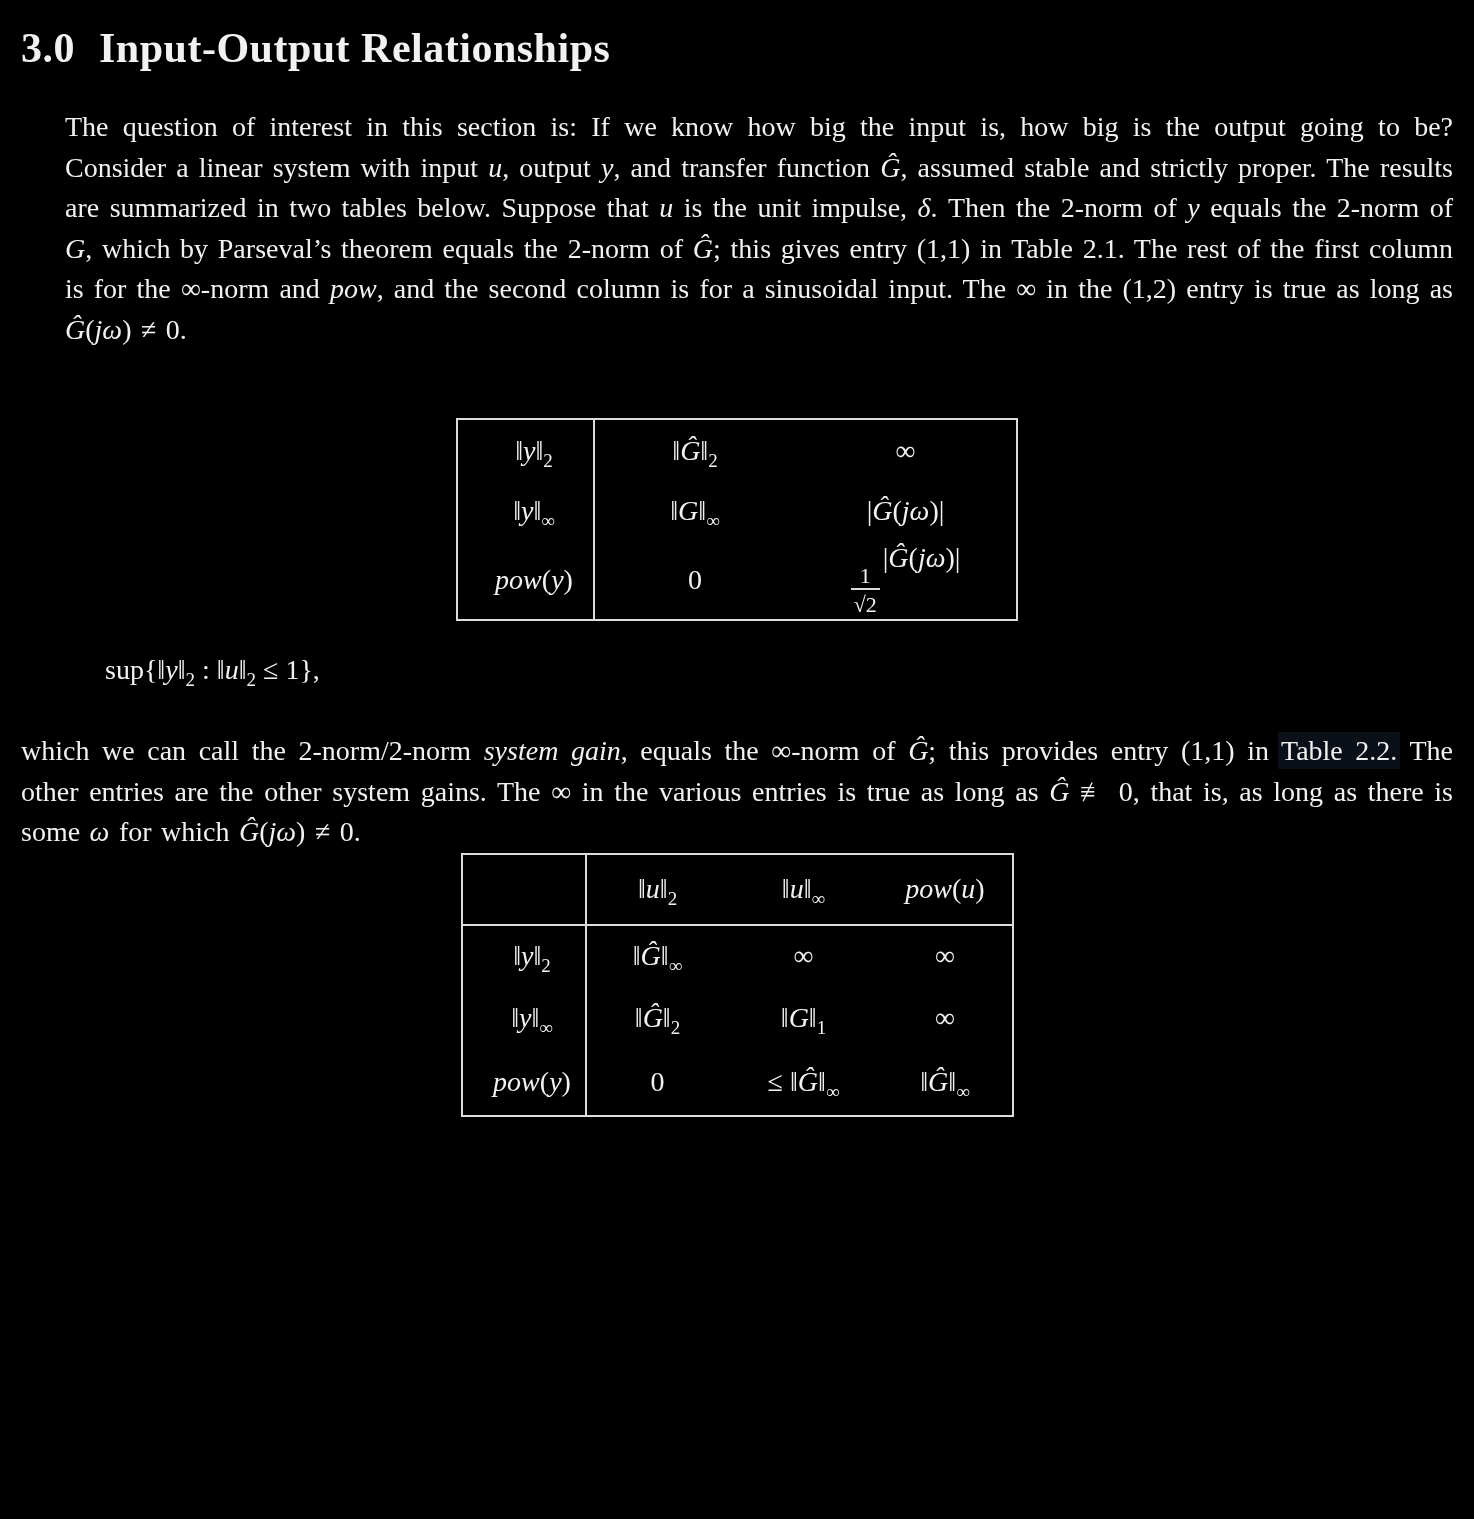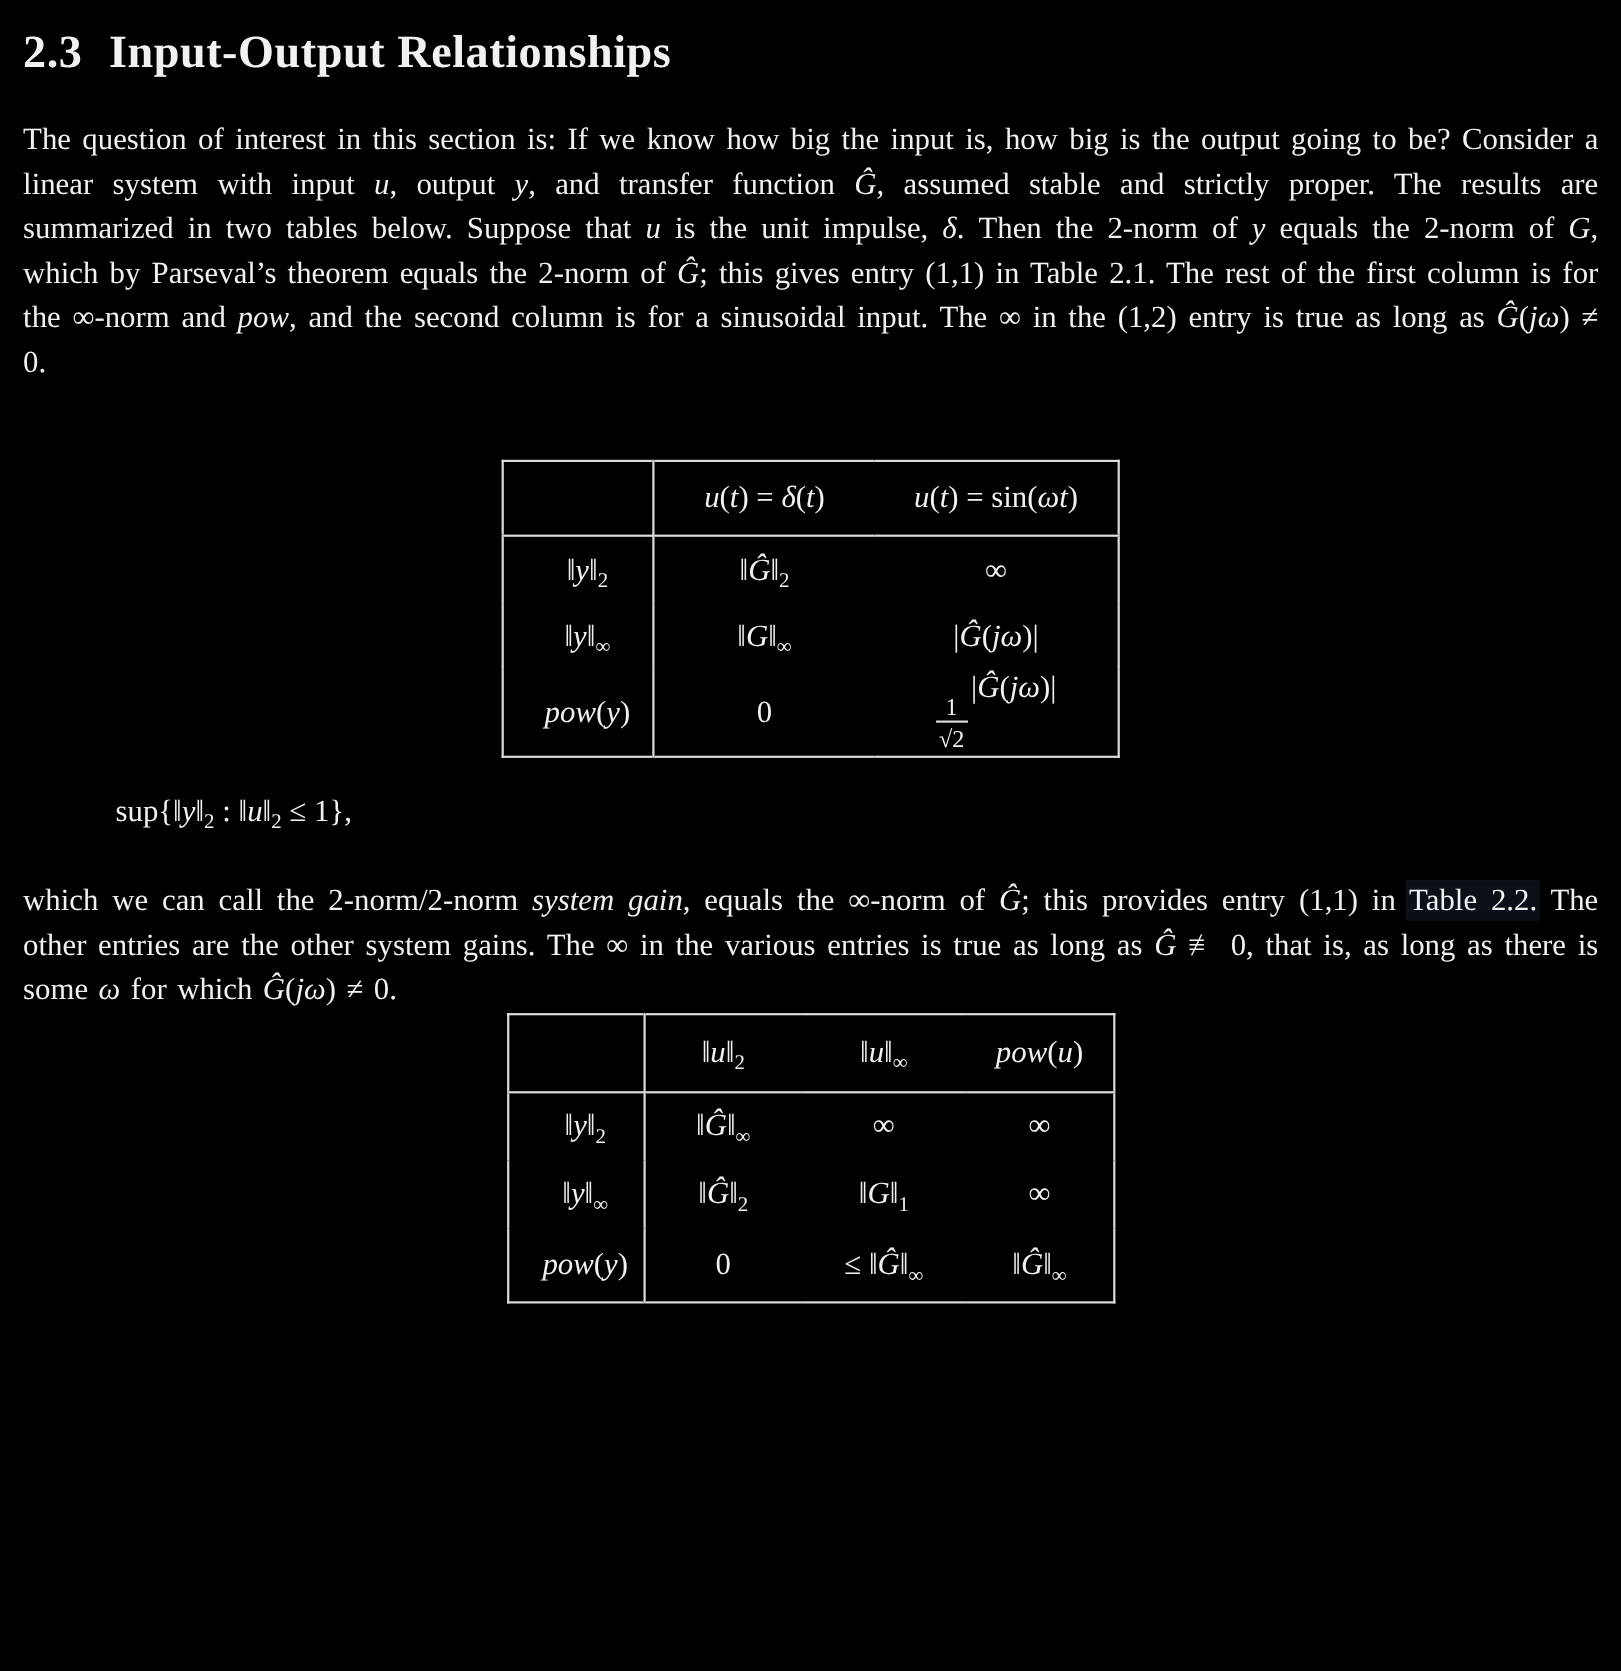--- a/index.html
+++ b/index.html
@@ -28,21 +28,21 @@
   }
   .sec-num{margin-right:24px;}
 
   .body-text{
     margin:0;
     font-size:28px;
     line-height:40.5px;
     text-align:justify;
     word-spacing:2.5px;
   }
-  .para-intro{margin-top:33px;}
+  .para-intro{margin-top:33px;margin-left:44px;}
   .para-now{margin-top:40px;text-indent:51px;}
   .para-gain{margin-top:38px;}
 
   .formula{
     margin:26px 0 0 84px;
     font-size:28px;
     line-height:46px;
   }
 
   .seg-i{font-style:italic;}
@@ -102,36 +102,31 @@
     line-height:34px;
     text-align:center;
   }
   .caption-2{margin-top:40px;}
 </style>
 </head>
 <body>
 
 <div class="page">
 
-  <h1 class="section-heading"><span class="sec-num">2.3</span><span class="sec-title">Input-Output Relationships</span></h1>
+  <h1 class="section-heading"><span class="sec-num">3.0</span><span class="sec-title">Input-Output Relationships</span></h1>
 
   <p class="body-text para-intro"><span>The question of interest in this section is: If we know how big the input is, how big is the output going to be? Consider a linear system with input </span><span class="seg-i">u</span><span>, output </span><span class="seg-i">y</span><span>, and transfer function </span><span class="seg-i">Ĝ</span><span>, assumed stable and strictly proper. The results are summarized in two tables below. Suppose that </span><span class="seg-i">u</span><span> is the unit impulse, </span><span class="seg-i">δ</span><span>. Then the 2-norm of </span><span class="seg-i">y</span><span> equals the 2-norm of </span><span class="seg-i">G</span><span>, which by Parseval’s theorem equals the 2-norm of </span><span class="seg-i">Ĝ</span><span>; this gives entry (1,1) in Table 2.1. The rest of the first column is for the ∞-norm and </span><span class="seg-i">pow</span><span>, and the second column is for a sinusoidal input. The ∞ in the (1,2) entry is true as long as </span><span class="seg-i">Ĝ</span><span>(</span><span class="seg-i">jω</span><span>) ≠ 0.</span></p>
 
   <table class="norm-table t1">
     <colgroup>
         <col style="width:137px">
         <col style="width:201px">
         <col style="width:222px">
       </colgroup>
     <tbody>
-        <tr class="thead">
-      <td class="lbl"></td>
-      <td><span class="seg-i">u</span><span>(</span><span class="seg-i">t</span><span>) = </span><span class="seg-i">δ</span><span>(</span><span class="seg-i">t</span><span>)</span></td>
-      <td><span class="seg-i">u</span><span>(</span><span class="seg-i">t</span><span>) = sin(</span><span class="seg-i">ωt</span><span>)</span></td>
-    </tr>
     <tr class="r1">
       <td class="lbl"><span>‖</span><span class="seg-i">y</span><span>‖</span><span class="seg-sub">2</span></td>
       <td><span>‖</span><span class="seg-i">Ĝ</span><span>‖</span><span class="seg-sub">2</span></td>
       <td><span>∞</span></td>
     </tr>
     <tr class="r2">
       <td class="lbl"><span>‖</span><span class="seg-i">y</span><span>‖</span><span class="seg-sub">∞</span></td>
       <td><span>‖</span><span class="seg-i">G</span><span>‖</span><span class="seg-sub">∞</span></td>
       <td><span>|</span><span class="seg-i">Ĝ</span><span>(</span><span class="seg-i">jω</span><span>)|</span></td>
     </tr>

